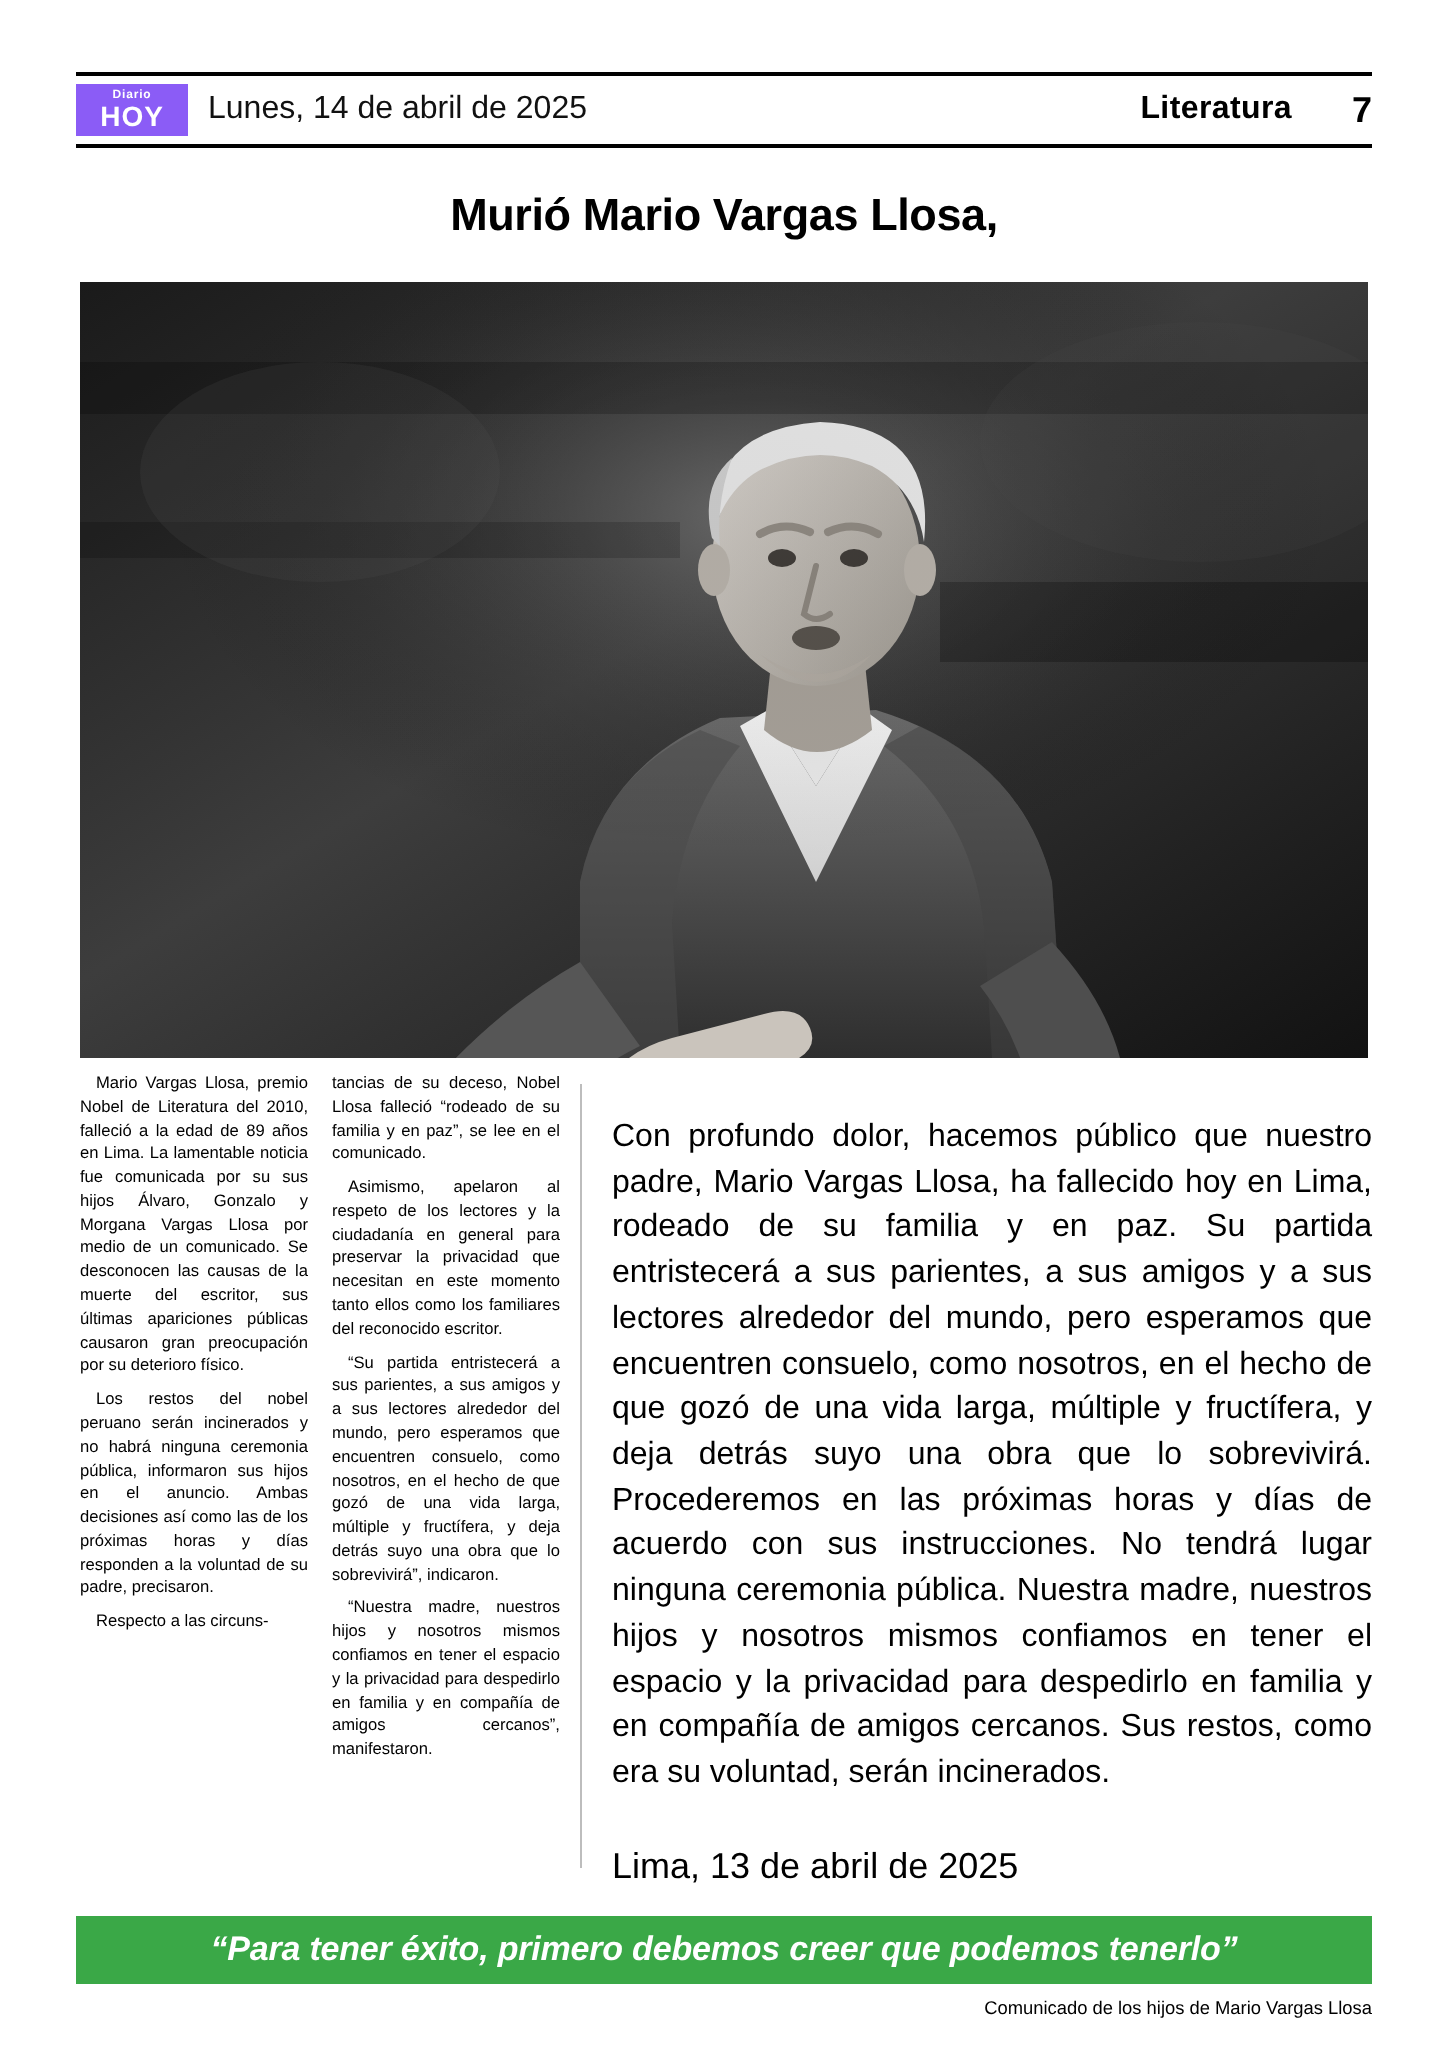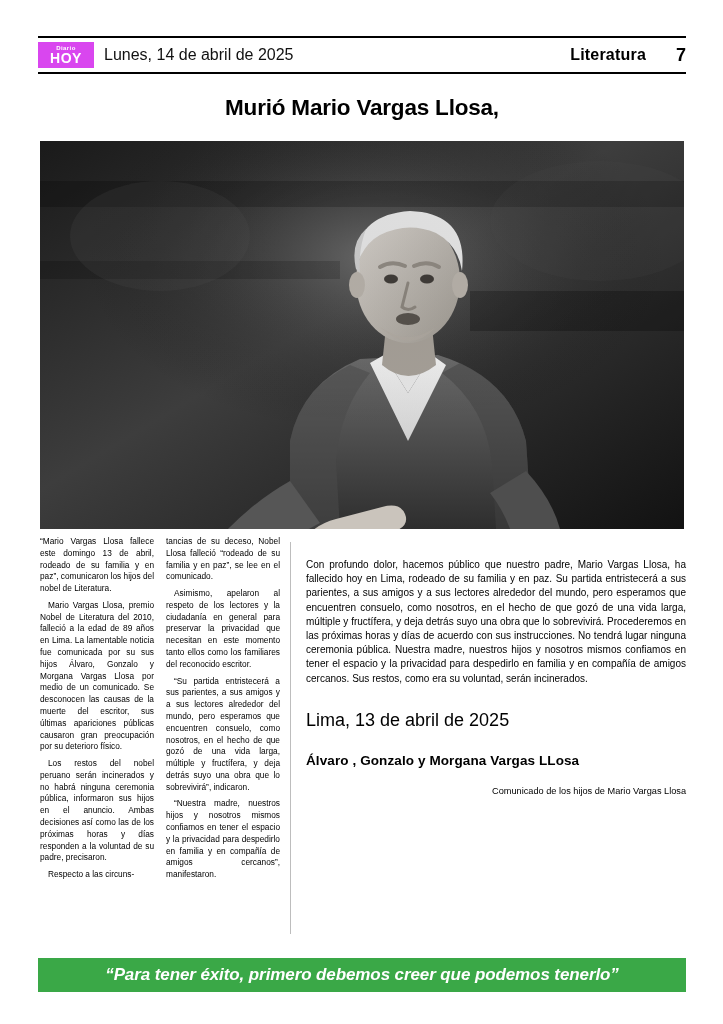--- a/index.html
+++ b/index.html
@@ -31,21 +31,21 @@
     width: 648px;
     height: 34px;
     border-top: 2px solid #000;
     border-bottom: 2px solid #000;
     display: flex;
     align-items: center;
   }
   .logo {
     width: 56px;
     height: 26px;
-    background: #d946ef;
+    background: #8b5cf6;
     color: #ffffff;
     display: flex;
     flex-direction: column;
     align-items: center;
     justify-content: center;
     line-height: 1;
     margin-right: 10px;
   }
   .logo-top {
     font-size: 6px;
@@ -127,21 +127,21 @@
 
   
   .statement {
     position: absolute;
     left: 268px;
     top: 0px;
     width: 380px;
     height: 400px;
   }
   .statement .body {
-    font-size: 10px;
+    font-size: 16px;
     line-height: 1.42;
     text-align: justify;
     margin: 22px 0 0 0;
   }
   .statement .place {
     font-size: 18px;
     margin-top: 24px;
   }
   .statement .signers {
     font-size: 13.5px;
@@ -281,21 +281,20 @@
       <path d="M486 330 q26 28 34 58 l-46 12 q-8 -28 -24 -48 Z" fill="#4e4e4e"></path>
 
       <rect x="0" y="0" width="644" height="388" fill="none"></rect>
       <rect x="0" y="0" width="644" height="388" fill="url(#halo)" opacity="0.12"></rect>
     </svg>
   </div>
 
   <div class="colwrap">
 
     <div class="col col1">
-      <p class="first">“Mario Vargas Llosa fallece este domingo 13 de abril, rodeado de su familia y en paz”, comunicaron los hijos del nobel de Literatura.</p>
       <p>Mario Vargas Llosa, premio Nobel de Literatura del 2010, falleció a la edad de 89 años en Lima. La lamentable noticia fue comunicada por su sus hijos Álvaro, Gonzalo y Morgana Vargas Llosa por medio de un comunicado. Se desconocen las causas de la muerte del escritor, sus últimas apariciones públicas causaron gran preocupación por su deterioro físico.</p>
       <p>Los restos del nobel peruano serán incinerados y no habrá ninguna ceremonia pública, informaron sus hijos en el anuncio. Ambas decisiones así como las de los próximas horas y días responden a la voluntad de su padre, precisaron.</p>
       <p>Respecto a las circuns-</p>
     </div>
 
     <div class="col col2">
       <p class="first">tancias de su deceso, Nobel Llosa falleció “rodeado de su familia y en paz”, se lee en el comunicado.</p>
       <p>Asimismo, apelaron al respeto de los lectores y la ciudadanía en general para preservar la privacidad que necesitan en este momento tanto ellos como los familiares del reconocido escritor.</p>
       <p>“Su partida entristecerá a sus parientes, a sus amigos y a sus lectores alrededor del mundo, pero esperamos que encuentren consuelo, como nosotros, en el hecho de que gozó de una vida larga, múltiple y fructífera, y deja detrás suyo una obra que lo sobrevivirá”, indicaron.</p>
       <p>“Nuestra madre, nuestros hijos y nosotros mismos confiamos en tener el espacio y la privacidad para despedirlo en familia y en compañía de amigos cercanos”, manifestaron.</p>

